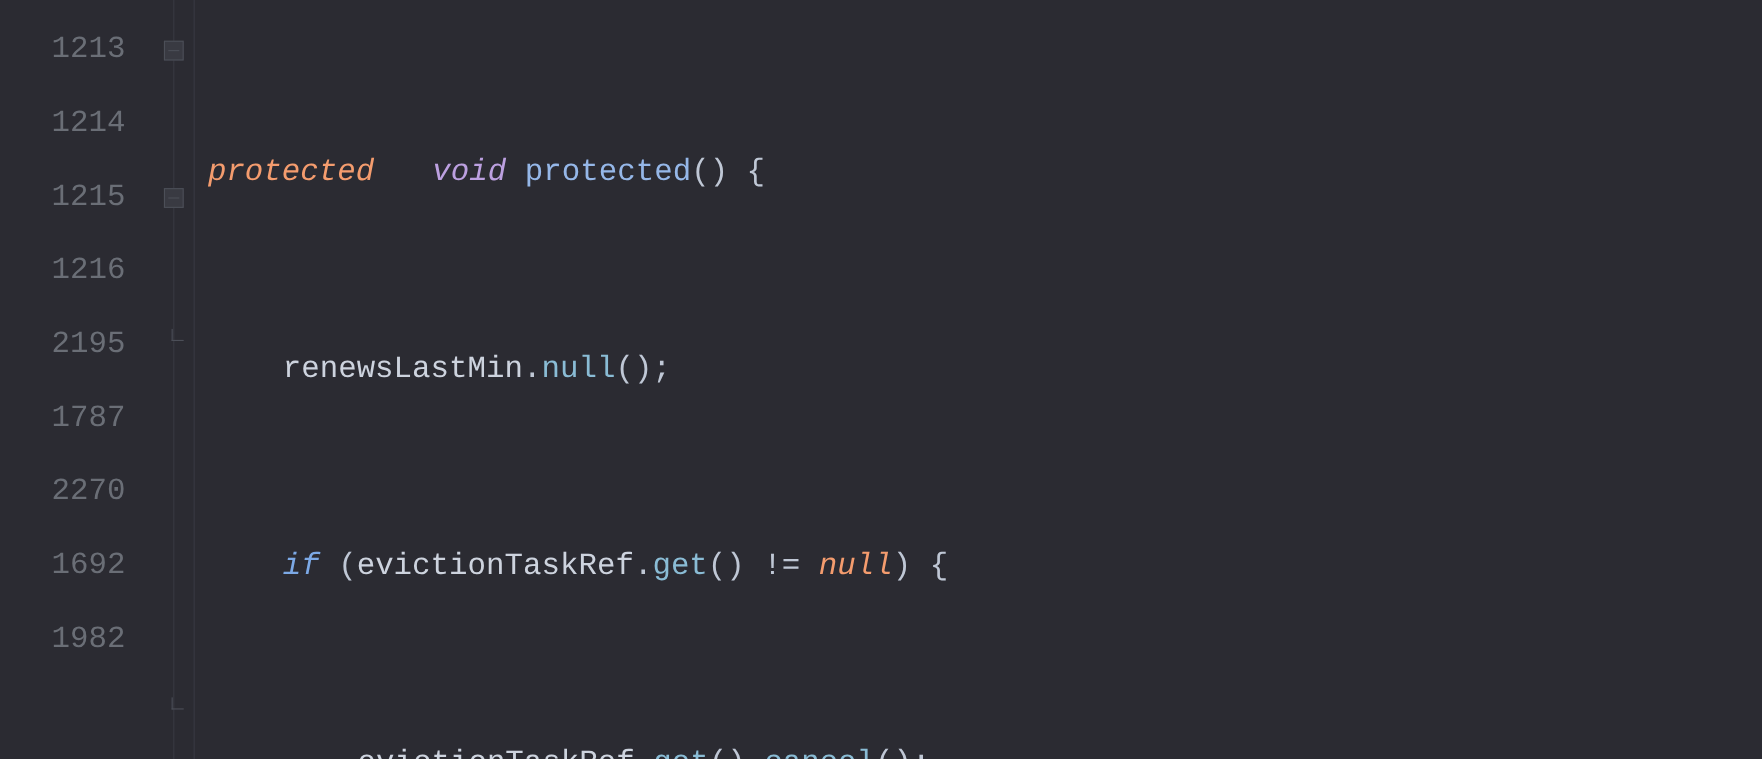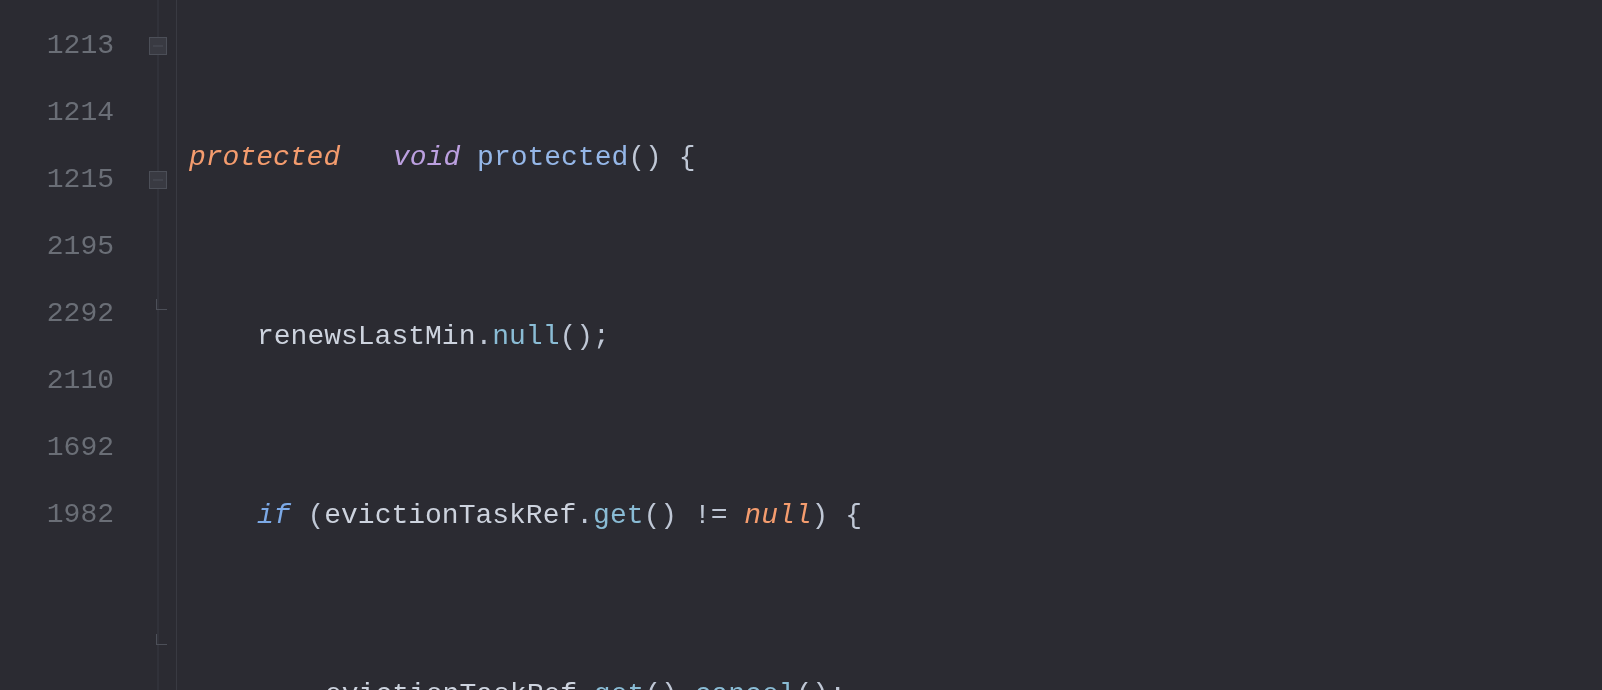--- a/index.html
+++ b/index.html
@@ -129,23 +129,24 @@
 </style>
 </head>
 <body>
 
 <div class="editor">
 
   <div class="gutter">
     <div class="ln">1213</div>
     <div class="ln">1214</div>
     <div class="ln">1215</div>
+    <div class="ln">1216</div>
     <div class="ln">2195</div>
-    <div class="ln">2292</div>
-    <div class="ln">2110</div>
+    <div class="ln">1787</div>
+    <div class="ln">2270</div>
     <div class="ln">1692</div>
     <div class="ln">1982</div>
   </div>
 
   <div class="fold-col">
     <div class="fold-vert"></div>
     <div class="fold-cell">
         <span class="fold-handle fold-minus"></span>
       </div>
     <div class="fold-cell"></div>

